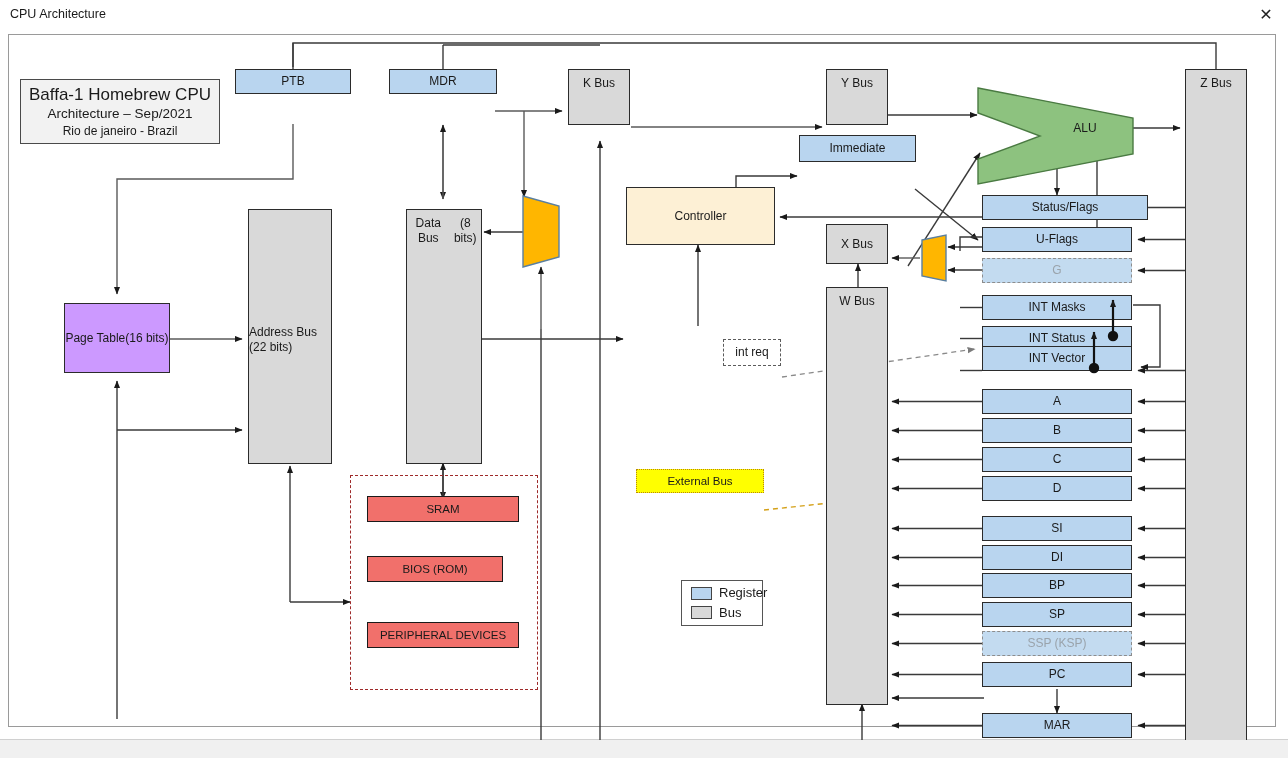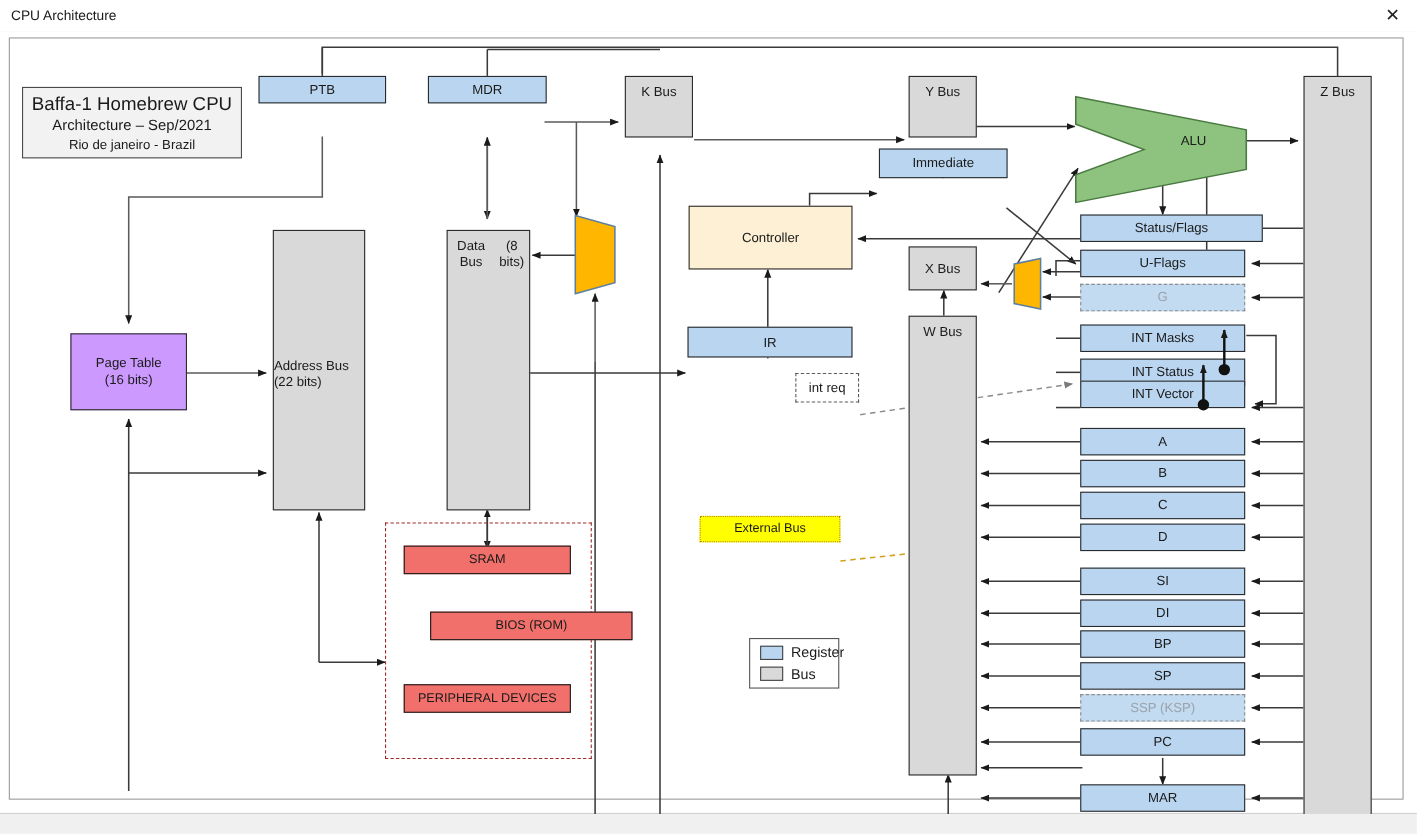--- a/index.html
+++ b/index.html
@@ -197,46 +197,45 @@
 
     <div class="node bus" style="left:248px;top:180px;width:84px;height:255px;align-items:flex-start;padding-top:6px;flex-direction:column;">
       <div>Address Bus</div>
       <div>(22 bits)</div>
     </div>
     <div class="node bus" style="left:406px;top:180px;width:76px;height:255px;align-items:flex-start;padding-top:6px;flex-direction:row;">
       <div>Data Bus</div>
       <div>(8 bits)</div>
     </div>
 
-    <div class="node ptable" style="left:64px;top:274px;width:106px;height:70px;flex-direction:column;">
+    <div class="node ptable" style="left:64px;top:274px;width:106px;height:70px;flex-direction:row;">
       <div>Page Table</div>
       <div>(16 bits)</div>
     </div>
 
     <div class="node ctrl" style="left:626px;top:158px;width:149px;height:58px;">Controller</div>
     <div class="node reg" style="left:799px;top:106px;width:117px;height:27px;">Immediate</div>
-    <div class="node reg" style="left:625px;top:268px;width:150px;height:28px;">IR</div>
 
     <div class="node intreq" style="left:723px;top:310px;width:58px;height:27px;">int req</div>
     <div class="node extbus" style="left:636px;top:440px;width:128px;height:24px;">External Bus</div>
 
     <div class="node legend" style="left:669px;top:551px;width:82px;height:46px;">
       <div class="legend-row">
         <span class="swatch sw-reg"></span>
         <span>Register</span>
       </div>
       <div class="legend-row">
         <span class="swatch sw-bus"></span>
         <span>Bus</span>
       </div>
     </div>
 
     <div class="node memgroup" style="left:350px;top:446px;width:188px;height:215px;"></div>
     <div class="node mem" style="left:367px;top:467px;width:152px;height:26px;">SRAM</div>
-    <div class="node mem" style="left:367px;top:527px;width:184px;height:26px;margin-left:24px;">BIOS (ROM)</div>
+    <div class="node mem" style="left:367px;top:527px;width:136px;height:26px;">BIOS (ROM)</div>
     <div class="node mem" style="left:367px;top:593px;width:152px;height:26px;">PERIPHERAL DEVICES</div>
 
     <svg class="wires wires-top">
 
       <polygon points="978,59 1133,89 1133,125 978,155 978,130 1040,107 978,84" fill="#8dc27f" stroke="#4a7a42" stroke-width="1.4"></polygon>
 
       <polygon points="523,167 559,177 559,228 523,238" fill="#ffb600" stroke="#5a7fa0" stroke-width="1.4"></polygon>
 
       <polygon points="922,211 946,206 946,252 922,247" fill="#ffb600" stroke="#5a7fa0" stroke-width="1.4"></polygon>
 

